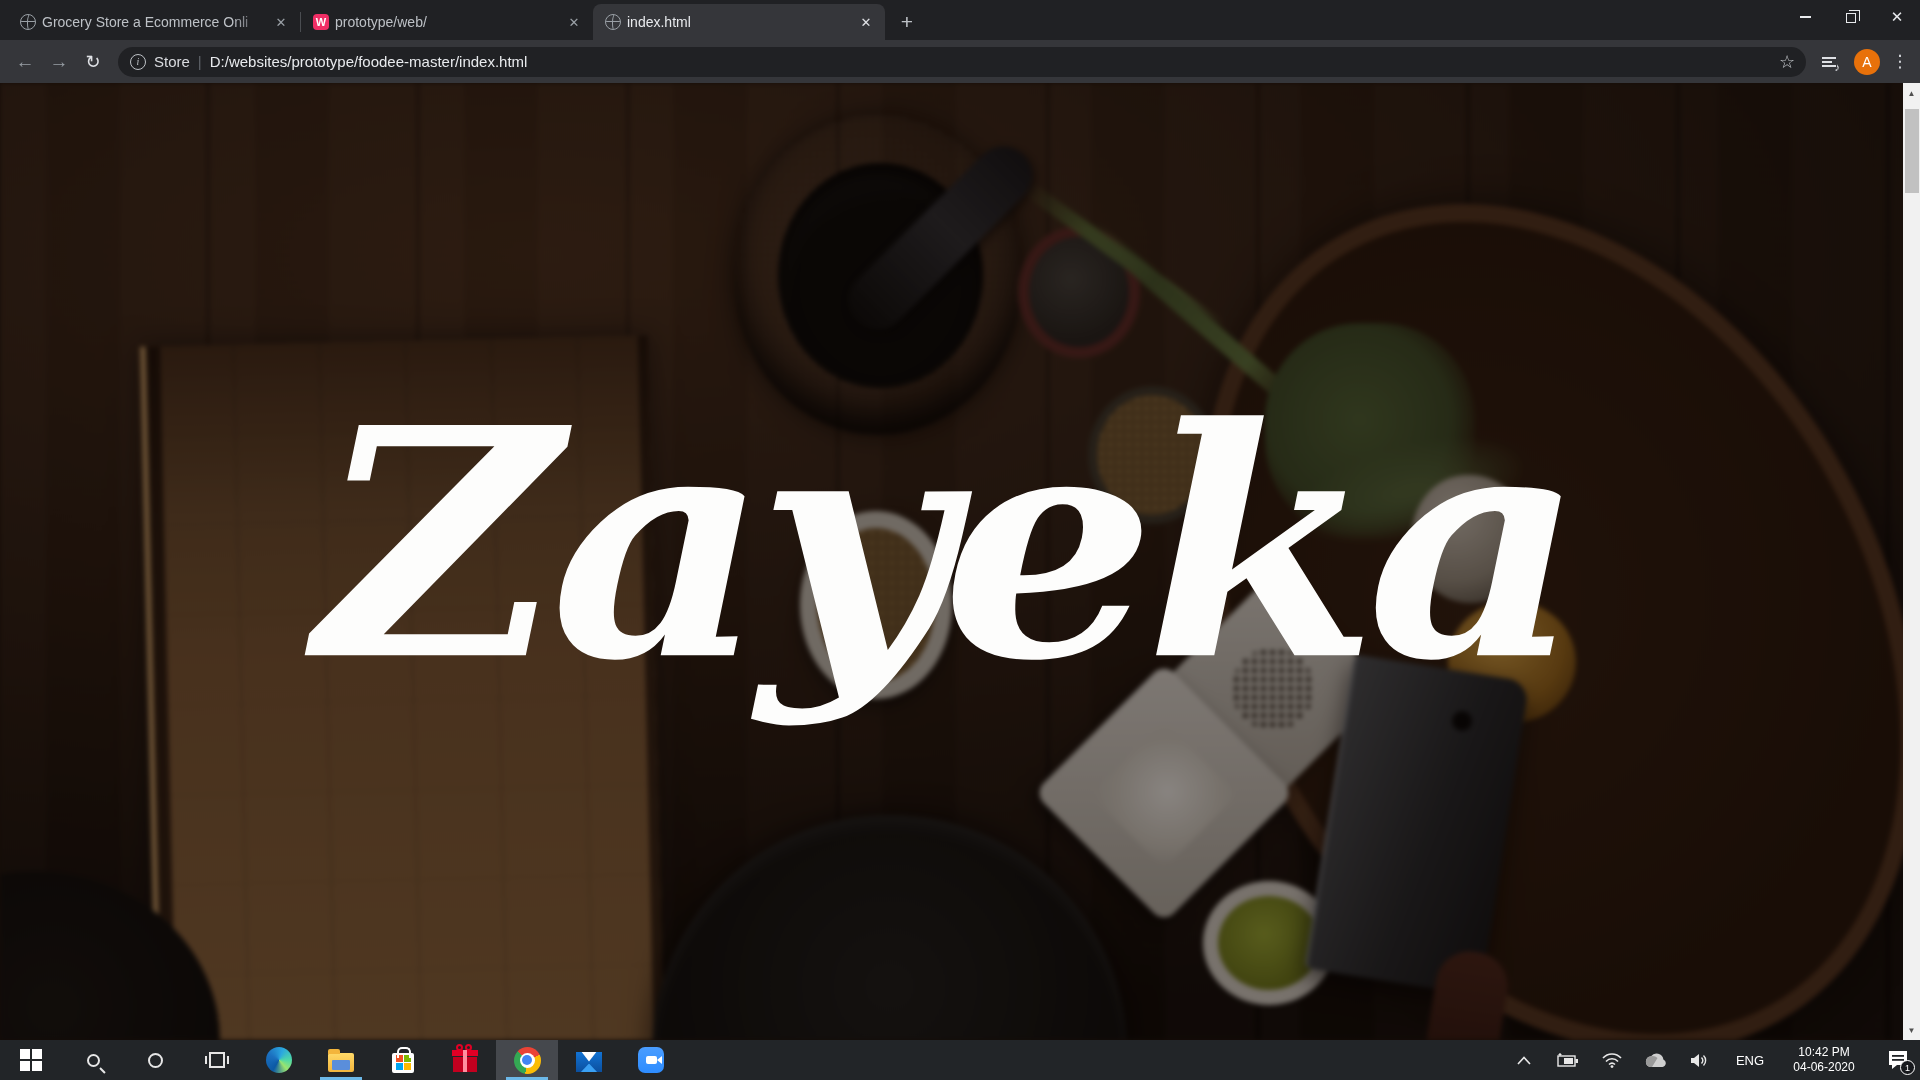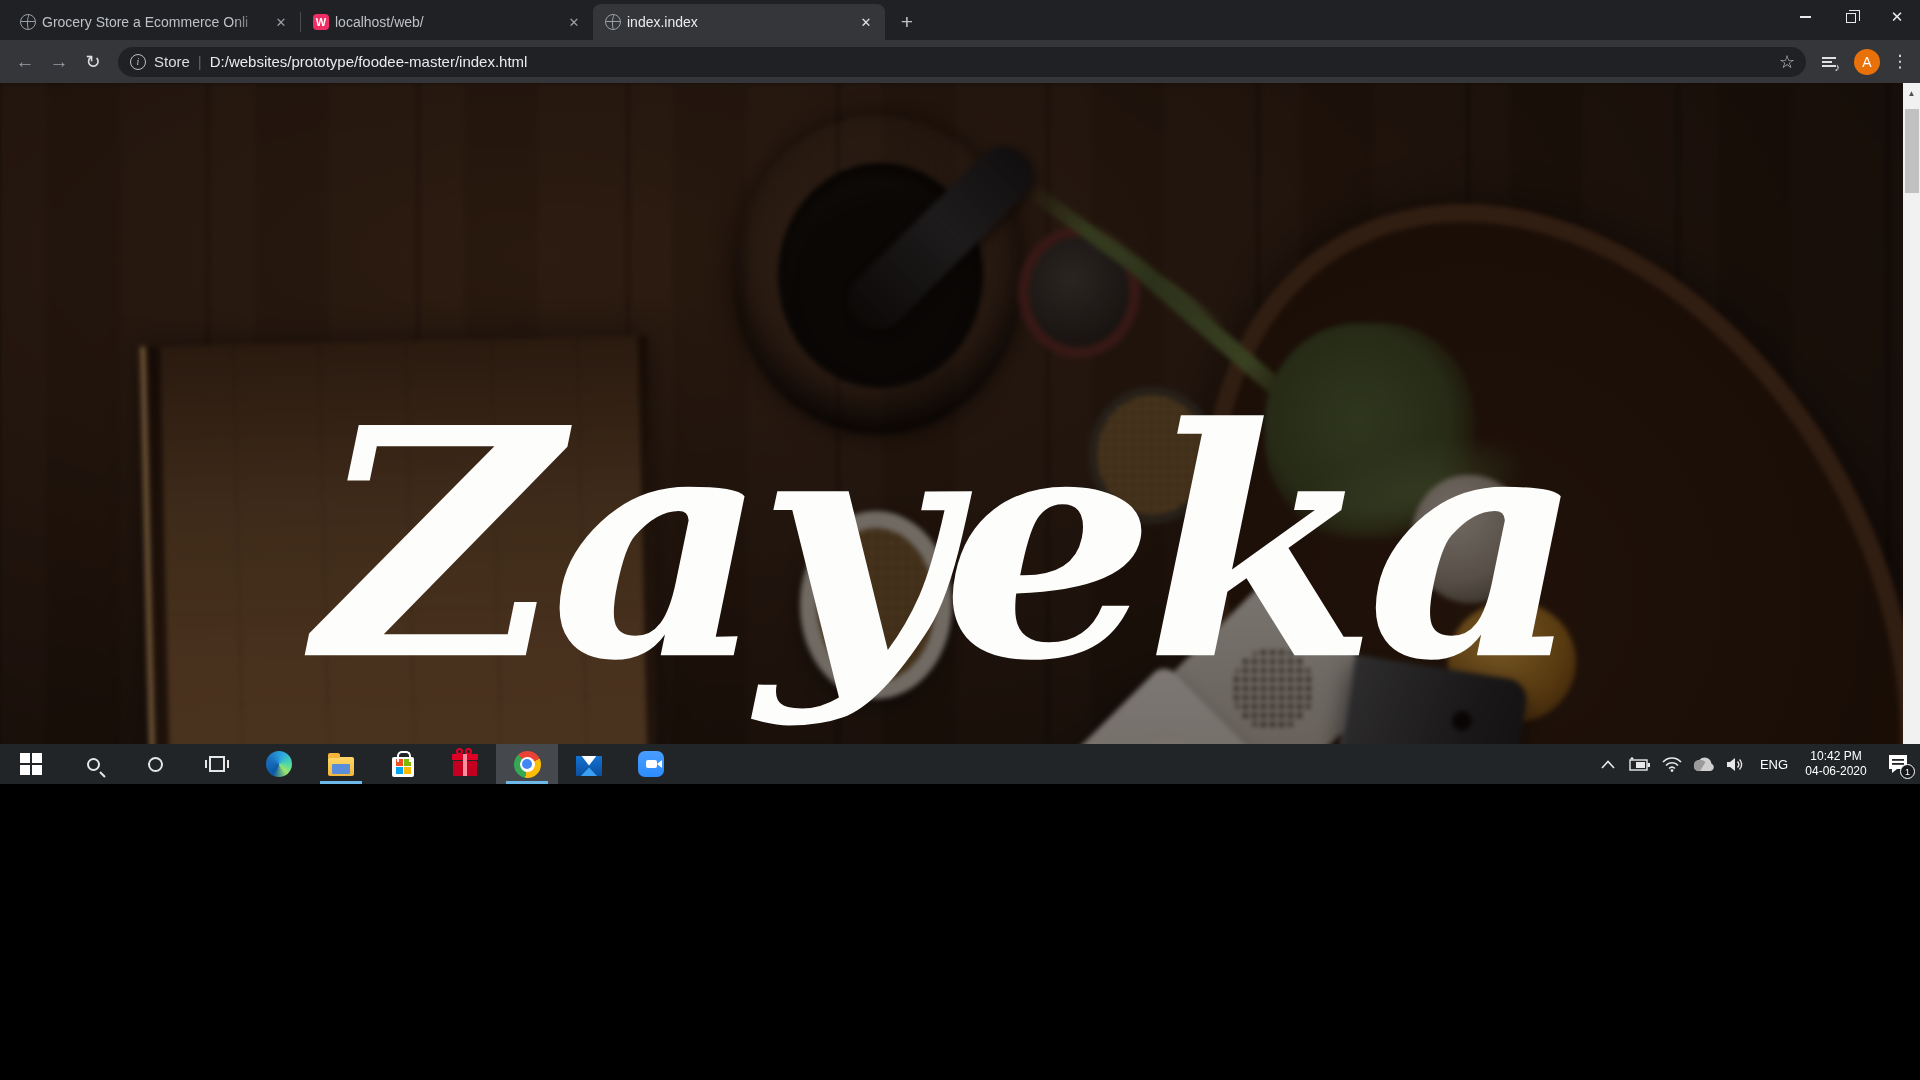--- a/index.html
+++ b/index.html
@@ -1,18 +1,18 @@
 <!DOCTYPE html>
 <html><head>
 <meta charset="utf-8">
 <style>
   html,body{margin:0;padding:0;background:#000;}
   *{box-sizing:border-box;}
   body{font-family:"Liberation Sans", sans-serif; -webkit-font-smoothing:antialiased;}
-  .screen{position:relative;width:1920px;height:784px;overflow:hidden;background:#202124;}
+  .screen{position:relative;width:1920px;height:1080px;overflow:hidden;background:#202124;}
 
   
   .tabbar{position:absolute;left:0;top:0;width:1920px;height:40px;background:#202124;display:flex;align-items:flex-end;}
   .tab{height:36px;display:flex;align-items:center;padding:0 10px 0 12px;width:292px;position:relative;color:#bdc1c6;font-size:14px;}
   .tab.active{background:#35363a;border-radius:8px 8px 0 0;color:#e8eaed;}
   .tab .title{flex:1;white-space:nowrap;overflow:hidden;margin:0 6px;
     -webkit-mask-image:linear-gradient(90deg,#000 85%,transparent);mask-image:linear-gradient(90deg,#000 85%,transparent);}
   .tab .closex{width:18px;height:18px;border-radius:50%;display:flex;align-items:center;justify-content:center;font-size:13px;color:#9aa0a6;}
   .tab.active .closex{color:#dfe1e5;}
   .tab-sep{width:1px;height:20px;background:#4a4d51;margin-bottom:8px;}
@@ -139,21 +139,21 @@
   .bow.r{left:12px;}
   .chromeico{width:27px;height:27px;border-radius:50%;background:conic-gradient(from -45deg,#ea4335 0 110deg,#fbbc05 110deg 235deg,#34a853 235deg 360deg);position:relative;}
   .chromeico::before{content:"";position:absolute;left:6px;top:6px;width:15px;height:15px;border-radius:50%;background:#fff;}
   .chromeico::after{content:"";position:absolute;left:8.5px;top:8.5px;width:10px;height:10px;border-radius:50%;background:#4285f4;}
   .mailico{width:26px;height:20px;background:linear-gradient(180deg,#1273d4,#0b4f9e);position:relative;overflow:hidden;margin-top:3px;}
   .mailico::before{content:"";position:absolute;left:-4px;top:-12px;width:34px;height:22px;background:#fff;transform:rotate(0deg);clip-path:polygon(0 0,100% 0,50% 100%);}
   .mailico::after{content:"";position:absolute;left:-6px;bottom:-12px;width:38px;height:20px;background:#3aa0f3;clip-path:polygon(50% 0,100% 100%,0 100%);}
   .zoomico{width:26px;height:26px;border-radius:7px;background:linear-gradient(180deg,#4a9dff,#2d8cff);display:flex;align-items:center;justify-content:center;}
   .zoomcam{width:11px;height:8px;background:#fff;border-radius:2px;position:relative;}
   .zoomcam::after{content:"";position:absolute;right:-5px;top:0;border-top:4px solid transparent;border-bottom:4px solid transparent;border-right:5px solid #fff;}
-  .tray{margin-left:auto;display:flex;align-items:center;gap:4px;padding-right:2px;color:#fff;}
+  .tray{margin-left:auto;display:flex;align-items:center;gap:16px;padding-right:2px;color:#fff;}
   .trayico{width:28px;height:40px;display:flex;align-items:center;justify-content:center;}
   .lang{font-size:13px;width:40px;text-align:center;}
   .clock{font-size:12px;line-height:15px;text-align:center;width:76px;}
   .notif{width:40px;height:40px;display:flex;align-items:center;justify-content:center;position:relative;}
   .badge{position:absolute;right:3px;bottom:5px;width:15px;height:15px;border-radius:50%;background:#16181c;border:1px solid #fff;color:#fff;font-size:9px;display:flex;align-items:center;justify-content:center;}
 </style>
 </head>
 <body>
 
 <div class="screen">
@@ -161,26 +161,26 @@
   <div class="tabbar">
     <div style="width:8px"></div>
     <div class="tab">
       <span class="favicon globe"></span>
       <span class="title">Grocery Store a Ecommerce Onli</span>
       <span class="closex">✕</span>
     </div>
     <div class="tab-sep"></div>
     <div class="tab">
       <span class="favicon wamp">W</span>
-      <span class="title">localhost/web/</span>
+      <span class="title">prototype/web/</span>
       <span class="closex">✕</span>
     </div>
     <div class="tab active">
       <span class="favicon globe"></span>
-      <span class="title">index.index</span>
+      <span class="title">index.html</span>
       <span class="closex">✕</span>
     </div>
     <div class="newtab">+</div>
     <div class="wincontrols">
       <div class="winbtn">
           <span class="minbar"></span>
         </div>
       <div class="winbtn">
           <span class="restore"></span>
         </div>

